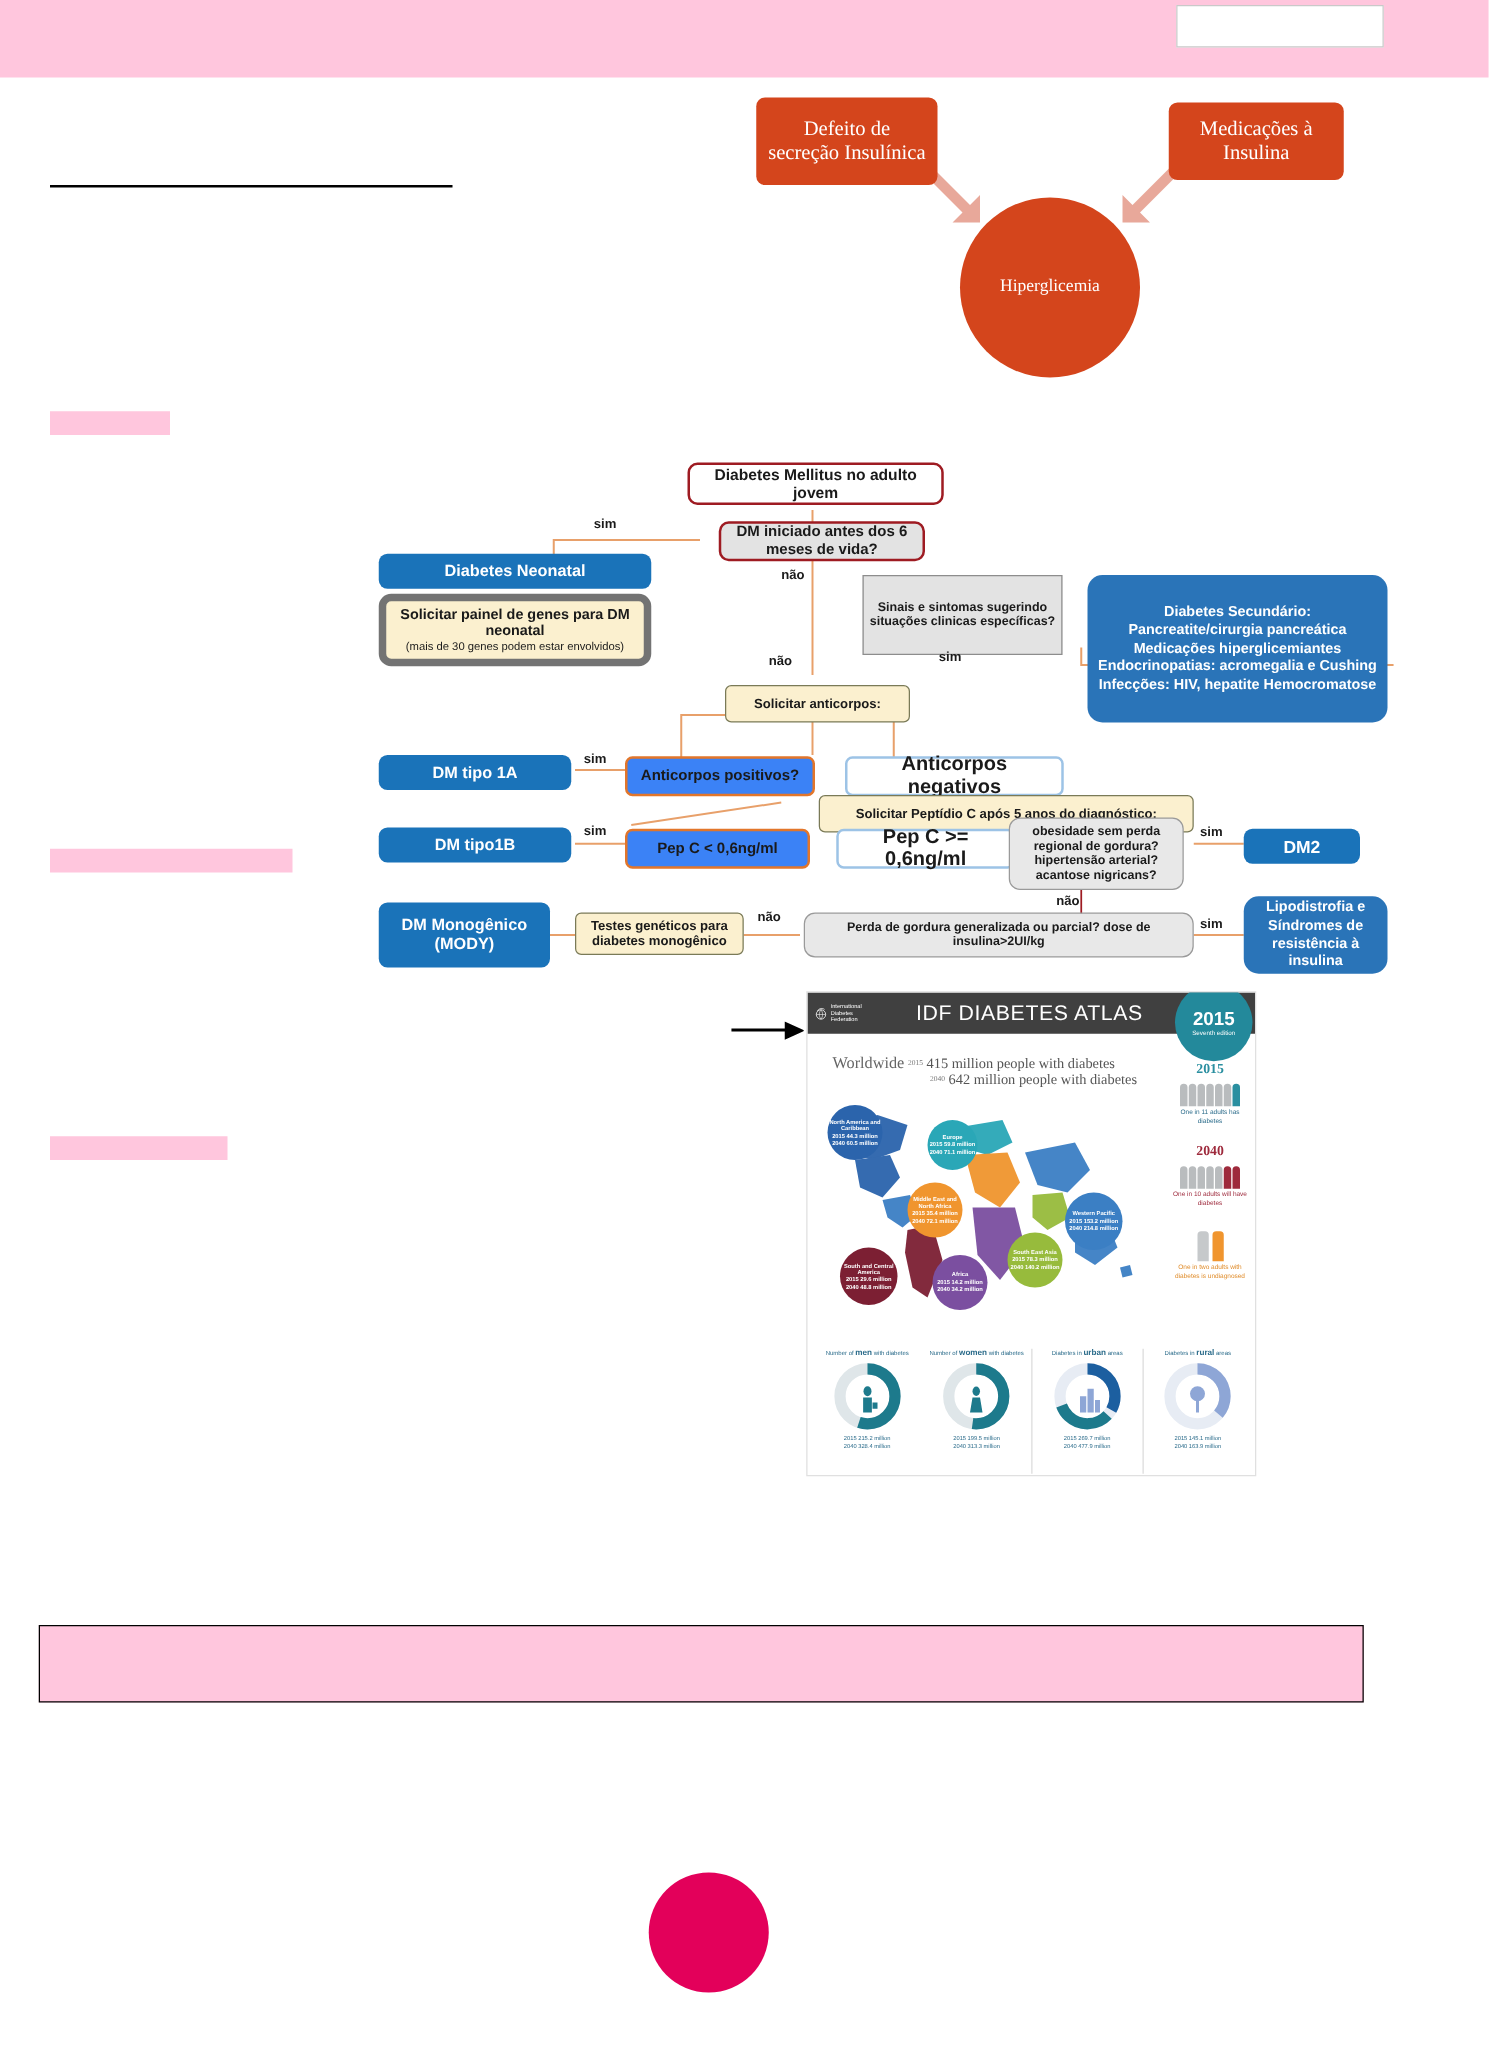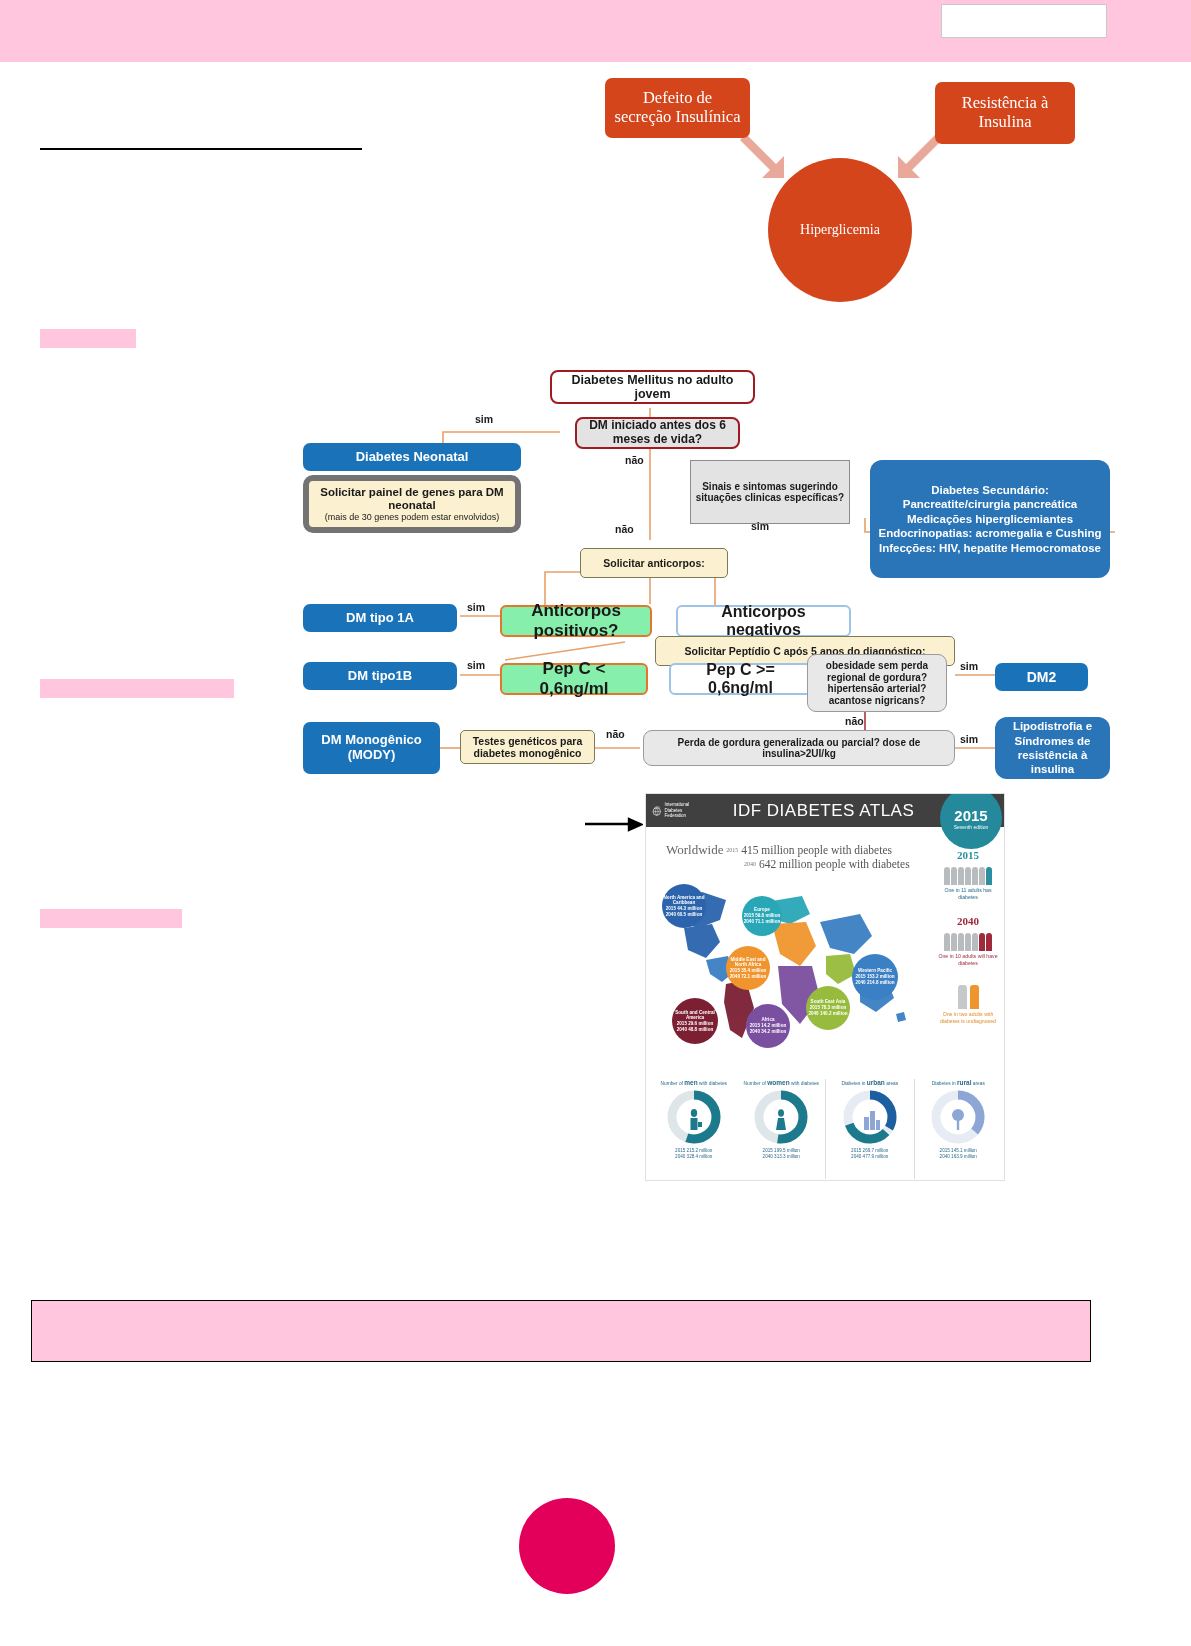--- a/index.html
+++ b/index.html
@@ -40,21 +40,21 @@
 
   
   .hyper-diagram { position:absolute; left:596px; top:68px; width:500px; height:250px; }
   .hg-box {
     position:absolute; background:#d4451c; border-radius:7px;
     color:#ffffff; font-family:"Liberation Serif", serif;
     text-align:center; line-height:1.14; font-size:16.5px;
     display:flex; align-items:center; justify-content:center;
     padding:5px 8px;
   }
-  .hg-box.left { left:9px; top:10px; width:145px; height:60px; }
+  .hg-box.left { left:9px; top:10px; width:145px; height:70px; }
   .hg-box.right { left:339px; top:14px; width:140px; height:62px; }
   .hg-circle {
     position:absolute; left:172px; top:90px; width:144px; height:144px;
     background:#d4451c; border-radius:50%;
     color:#ffffff; font-family:"Liberation Serif", serif; font-size:14px;
     display:flex; align-items:center; justify-content:center;
   }
   .hg-arrow { position:absolute; width:60px; height:60px; }
 
   
@@ -68,21 +68,21 @@
   .n-red { background:#ffffff; border:2px solid #9e1b22; border-radius:8px;
            color:#1a1a1a; font-size:12.5px; }
   .n-grey-red { background:#e3e3e3; border:2px solid #9e1b22; border-radius:8px;
            color:#1a1a1a; font-size:12px; }
   .n-grey { background:#e3e3e3; border:1px solid #8d8d8d; color:#1a1a1a; font-size:10px; font-weight:bold; }
   .n-grey-r { background:#e8e8e8; border:1px solid #9a9a9a; border-radius:9px; color:#1a1a1a; font-size:10px; }
   .n-blue { background:#1a73b9; border-radius:7px; color:#ffffff; font-size:13px; }
   .n-blue-big { background:#2a74b8; border-radius:12px; color:#ffffff; font-size:11.5px; line-height:1.25; }
   .n-cream { background:#fbf0cf; border:6px solid #737373; border-radius:10px; color:#1a1a1a; font-size:11.5px; }
   .n-cream-thin { background:#fbf0cf; border:1px solid #7a7a57; border-radius:5px; color:#1a1a1a; font-size:10.5px; }
-  .n-orange { background:#86efac; border:2px solid #e2762b; border-radius:6px; color:#1a1a1a; font-size:17px; }
+  .n-orange { background:#3b82f6; border:2px solid #e2762b; border-radius:6px; color:#1a1a1a; font-size:12px; }
   .n-lblue { background:#ffffff; border:2px solid #9dc3e6; border-radius:6px; color:#1a1a1a; font-size:16px;margin-left:16px; }
   .edge-label {
     position:absolute; font-size:10.5px; color:#1a1a1a;
     font-family:"Liberation Sans", sans-serif; font-weight:bold;
   }
   .sub { font-weight:normal; font-size:9px; display:block; }
 
   
   .atlas { position:absolute; left:645px; top:793px; width:360px; height:388px;
            background:#ffffff; border:1px solid #e0e0e0; overflow:hidden; }
@@ -133,21 +133,21 @@
 <div class="magenta-dot"></div>
 
 <div class="hyper-diagram">
   <svg class="hg-arrow" style="left:140px; top:58px;" viewBox="0 0 60 60">
     <path d="M4 6 L34 36 L42 28 L42 50 L20 50 L28 42 L-2 12 Z" fill="#e8a89a" transform="translate(6,2)"></path>
   </svg>
   <svg class="hg-arrow" style="left:290px; top:58px;" viewBox="0 0 60 60">
     <path d="M56 6 L26 36 L18 28 L18 50 L40 50 L32 42 L62 12 Z" fill="#e8a89a" transform="translate(-6,2)"></path>
   </svg>
   <div class="hg-box left">Defeito de secreção Insulínica</div>
-  <div class="hg-box right">Resistência à Insulina</div>
+  <div class="hg-box right">Medicações à Insulina</div>
   <div class="hg-circle">Hiperglicemia</div>
 </div>
 
 <div class="flow">
   <svg class="links" width="820" height="430">
     <g stroke="#e8a06a" stroke-width="1.6" fill="none">
       <path d="M355 48 L355 62"></path>
       <path d="M265 72 L148 72 L148 92"></path>
       <path d="M355 88 L355 180"></path>
       <path d="M355 130 L355 130"></path>

